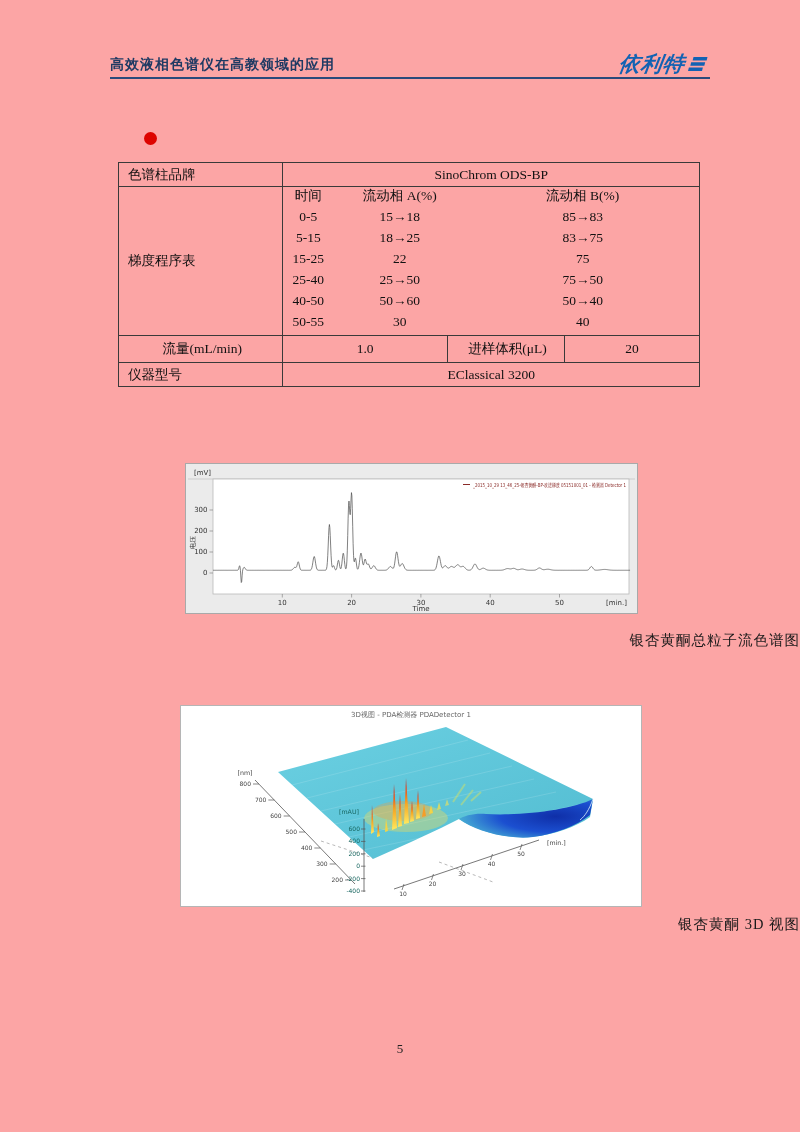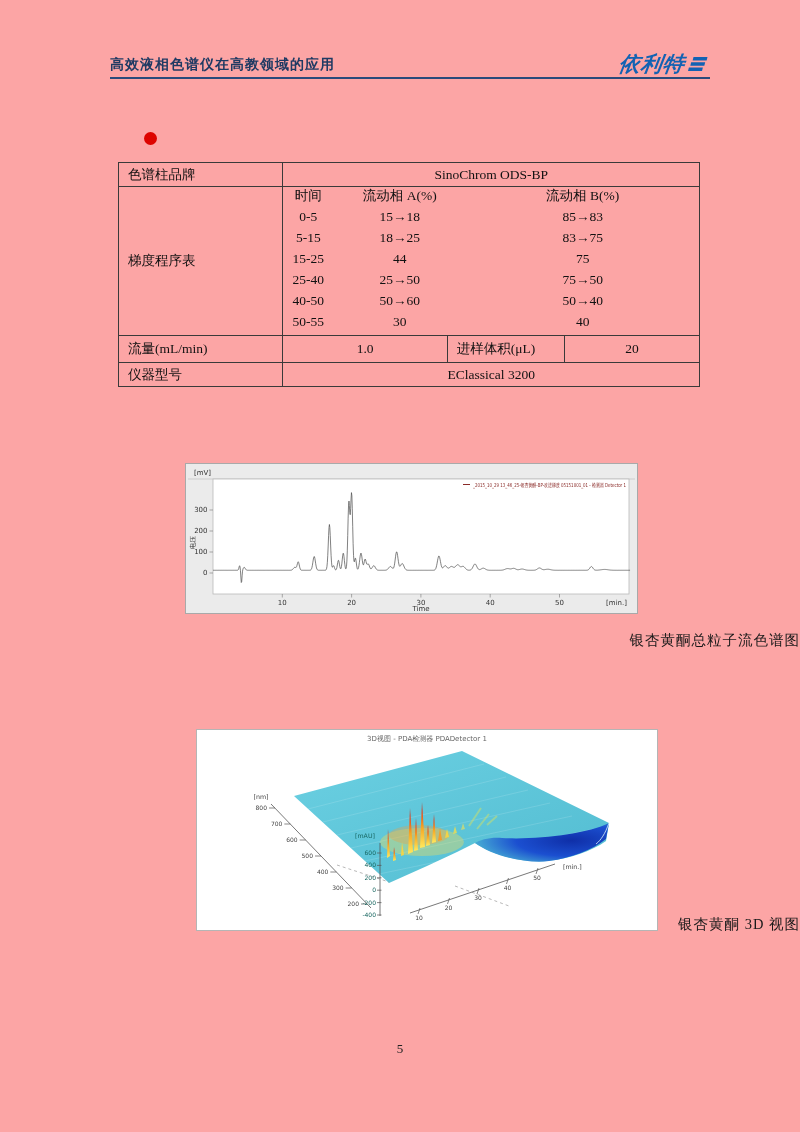--- a/index.html
+++ b/index.html
@@ -15,30 +15,30 @@
   .hdr-rule{position:absolute;left:110px;top:77px;width:600px;height:2px;background:#2a4a7b;}
   
   .bullet{position:absolute;left:144px;top:132px;width:13px;height:13px;border-radius:50%;background:#dd0400;}
   .sec-title{position:absolute;left:170px;top:127px;font-size:19px;font-weight:bold;color:#17479e;letter-spacing:1px;}
   
   .tbl-wrap{position:absolute;left:118px;top:162px;width:582px;}
   table{border-collapse:collapse;width:100%;table-layout:fixed;font-size:13.5px;color:#111;}
   td{border:1px solid #3a3a3a;padding:0 6px;height:23px;vertical-align:middle;}
   td.c{text-align:center;}
   td.lbl{text-align:left;padding-left:9px;}
-  tr.h26 td{height:26px;}
+  tr.h26 td{height:26px;text-align:center;}
   td.grad{padding:0;}
   .g-row{display:flex;height:21px;}
   .g-row.g-head{height:22px;}
   .g-c{display:inline-block;text-align:center;}
   .g0{width:12%;}.g1{width:32%;}.g2{width:56%;}
   
   .fig{position:absolute;background:#fff;}
   .fig1{left:185px;top:463px;width:451px;height:149px;border:1px solid #a9a9a9;}
-  .fig2{left:180px;top:729px;width:460px;height:200px;border:1px solid #b5b5b5;margin-left:16px;}
+  .fig2{left:180px;top:705px;width:460px;height:200px;border:1px solid #b5b5b5;}
   .fig svg{display:block;width:100%;height:100%;font-family:"DejaVu Sans","Liberation Sans",sans-serif;}
   .caption{position:absolute;left:0;width:800px;text-align:right;font-size:14.5px;color:#1a1a1a;letter-spacing:1px;}
   .cap1{top:631px;}
   .cap2{top:915px;}
   .pagenum{position:absolute;left:0;top:1041px;width:800px;text-align:center;font-size:13px;color:#222;}
 </style>
 </head>
 <body>
 
 <div class="page">
@@ -85,21 +85,21 @@
                   <span class="g-c g1">15→18</span>
                   <span class="g-c g2">85→83</span>
                 </div>
                 <div class="g-row">
                   <span class="g-c g0">5-15</span>
                   <span class="g-c g1">18→25</span>
                   <span class="g-c g2">83→75</span>
                 </div>
                 <div class="g-row">
                   <span class="g-c g0">15-25</span>
-                  <span class="g-c g1">44</span>
+                  <span class="g-c g1">22</span>
                   <span class="g-c g2">75</span>
                 </div>
                 <div class="g-row">
                   <span class="g-c g0">25-40</span>
                   <span class="g-c g1">25→50</span>
                   <span class="g-c g2">75→50</span>
                 </div>
                 <div class="g-row">
                   <span class="g-c g0">40-50</span>
                   <span class="g-c g1">50→60</span>

